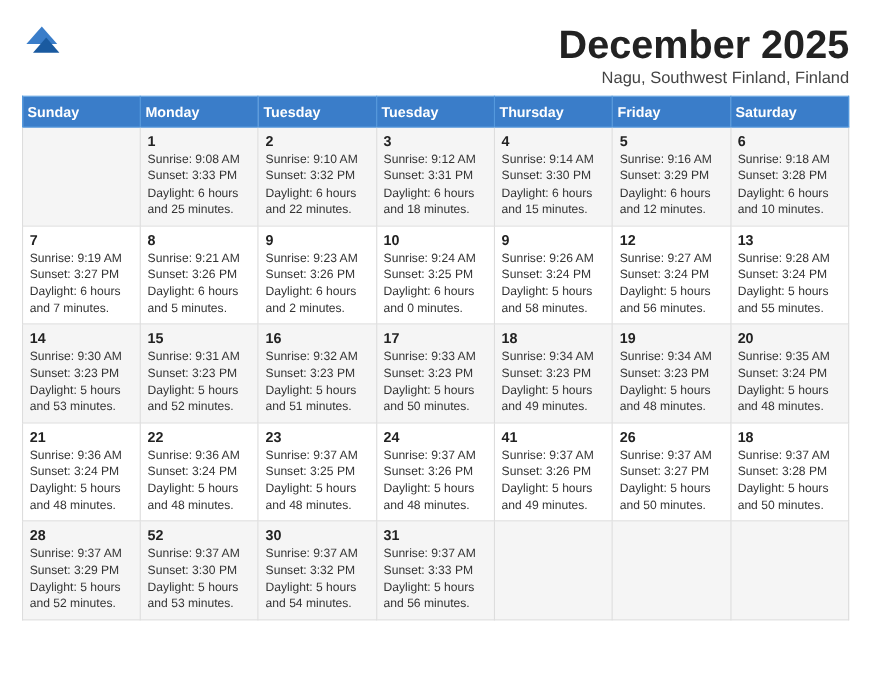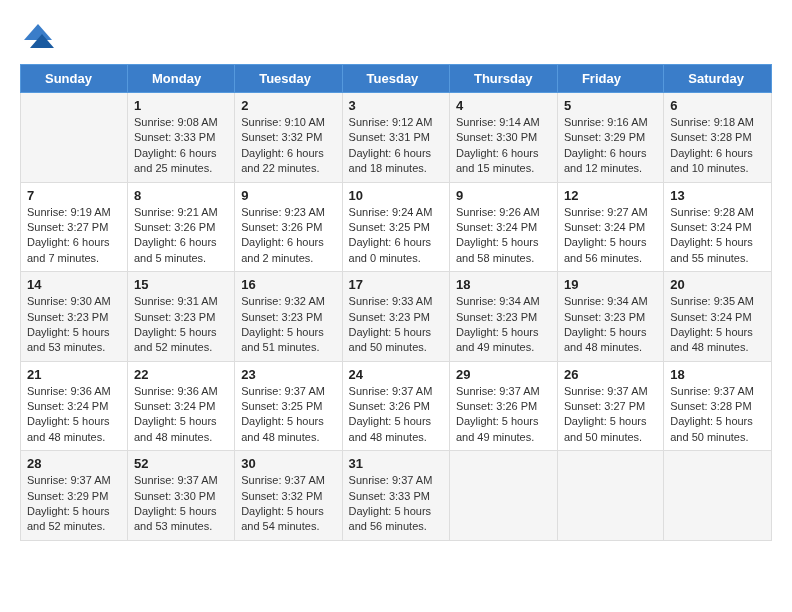--- a/index.html
+++ b/index.html
@@ -12,21 +12,21 @@
     }
     .calendar-table {
       width: 100%;
       border-collapse: collapse;
       border: 1px solid #ccc;
     }
     .calendar-table th {
       background-color: #3a7dc9;
       color: #fff;
       text-align: left;
-      padding: 6px 24px;
+      padding: 6px 4px;
       font-size: 13px;
       border: 1px solid #5599dd;
     }
     .calendar-table td {
       vertical-align: top;
       padding: 5px 6px;
       border: 1px solid #ddd;
       font-size: 11px;
       color: #333;
       height: 85px;
@@ -54,20 +54,24 @@
 </head>
 <body>
 
 <div style="display:flex; justify-content:space-between; align-items:flex-start; margin-bottom:8px;">
   <div style="display:flex; align-items:center;">
     <svg width="36" height="36" viewBox="0 0 36 36">
       <rect x="0" y="0" width="36" height="36" fill="none"></rect>
       <polygon points="18,4 32,20 4,20" fill="#3a7dc9"></polygon>
       <polygon points="22,14 34,28 10,28" fill="#1a5aa0"></polygon>
     </svg>
+  </div>
+  <div style="text-align:right;">
+    <div style="font-size:36px; font-weight:bold; color:#222;">December 2025</div>
+    <div style="font-size:15px; color:#444;">Nagu, Southwest Finland, Finland</div>
   </div>
 </div>
 
 <table class="calendar-table">
   <thead>
     <tr>
       <th>Sunday</th>
       <th>Monday</th>
       <th>Tuesday</th>
       <th>Tuesday</th>
@@ -223,21 +227,21 @@
           Sunrise: 9:37 AM<br>Sunset: 3:25 PM<br>Daylight: 5 hours and 48 minutes.
         </div>
         </td>
         <td>
           <span class="day-num">24</span>
         <div class="day-info">
           Sunrise: 9:37 AM<br>Sunset: 3:26 PM<br>Daylight: 5 hours and 48 minutes.
         </div>
         </td>
         <td>
-          <span class="day-num">29</span>
+          <span class="day-num">41</span>
         <div class="day-info">
           Sunrise: 9:37 AM<br>Sunset: 3:26 PM<br>Daylight: 5 hours and 49 minutes.
         </div>
         </td>
         <td>
           <span class="day-num">26</span>
         <div class="day-info">
           Sunrise: 9:37 AM<br>Sunset: 3:27 PM<br>Daylight: 5 hours and 50 minutes.
         </div>
         </td>

